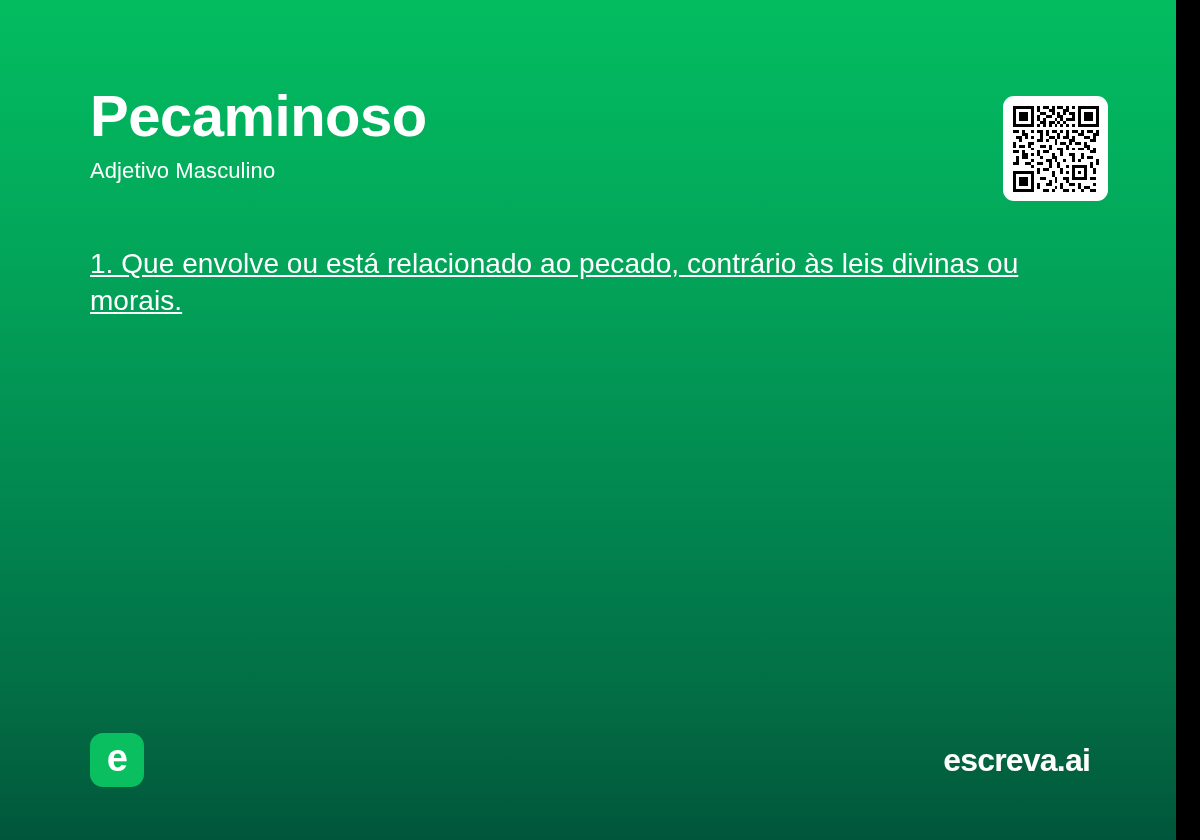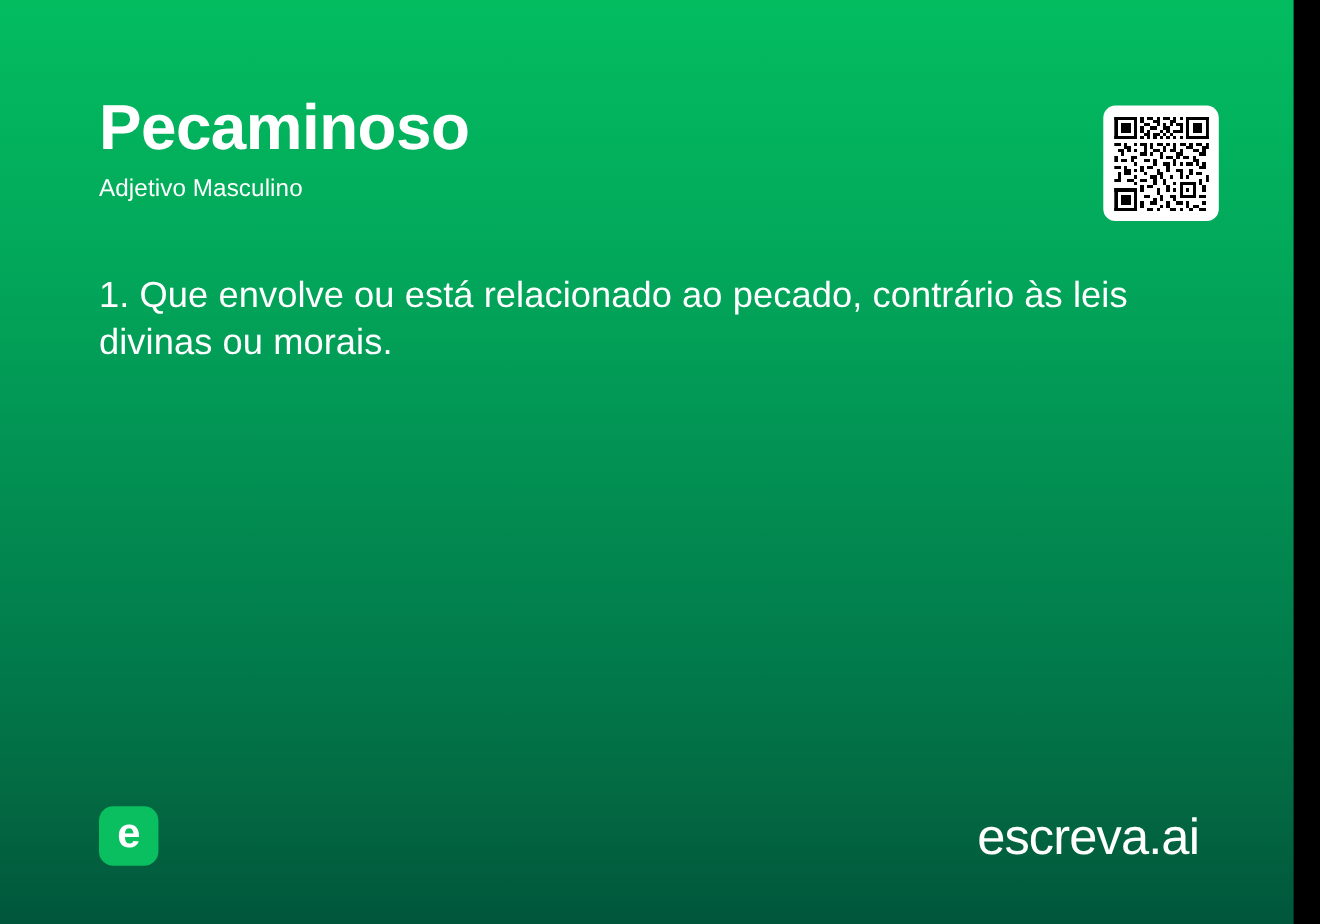--- a/index.html
+++ b/index.html
@@ -69,25 +69,26 @@
   }
 
   
   #definitions {
     position: absolute;
     left: 90px;
     top: 246px;
     width: 990px;
   }
   .definition-item {
-    font-size: 33px;
+    font-size: 28px;
     line-height: 1.31;
     color: #ffffff;
     letter-spacing: 0.05px;
     margin: 0 0 27px 0;
+    text-decoration: underline;
   }
   .definition-item:last-child { margin-bottom: 0; }
 
   
   #footer {
     position: absolute;
     left: 90px;
     right: 86px;
     bottom: 52px;
     height: 56px;
@@ -109,22 +110,22 @@
     color: #ffffff;
     font-size: 38px;
     font-weight: bold;
     line-height: 1;
     position: relative;
     top: -2px;
     letter-spacing: -0.5px;
   }
   #brand-name {
     color: #ffffff;
-    font-size: 46px;
-    font-weight: normal;
+    font-size: 32px;
+    font-weight: bold;
     letter-spacing: -0.8px;
     line-height: 1;
     text-align: right;
   }
 </style>
 </head>
 <body>
 
 <div id="card">
 

